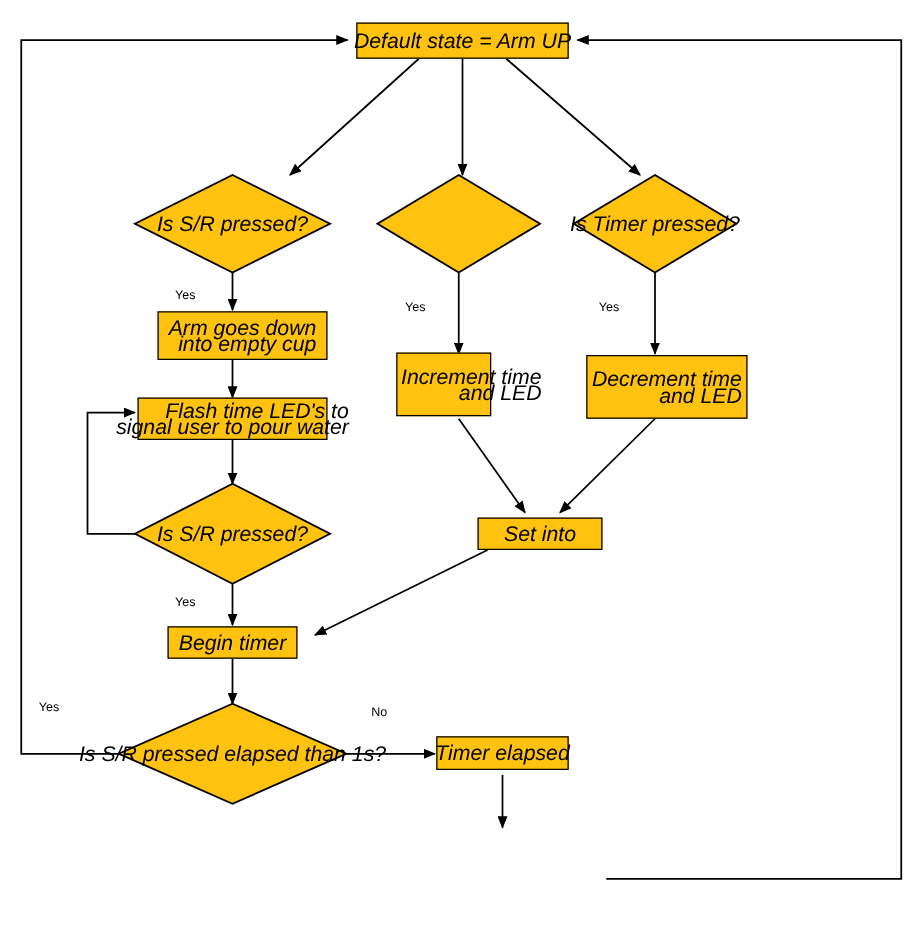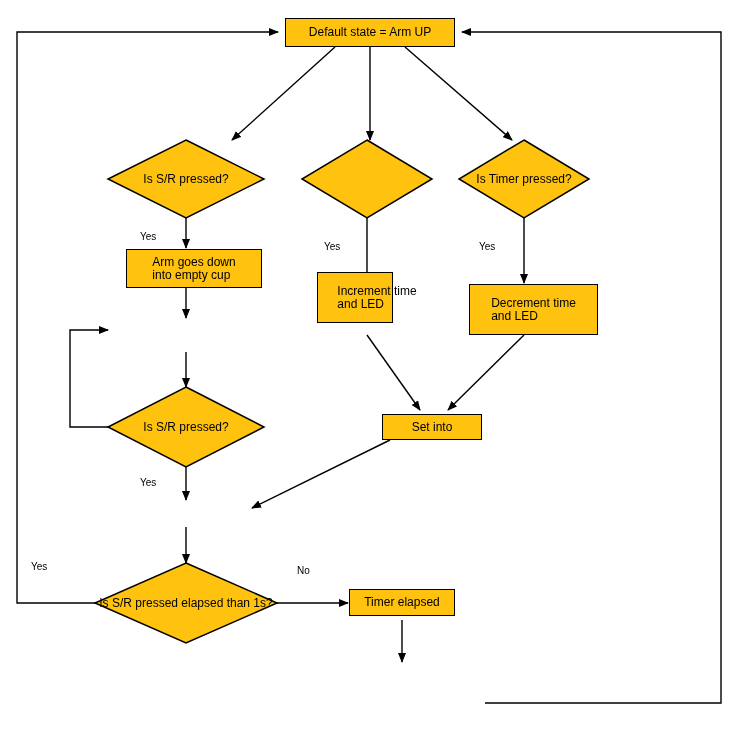--- a/index.html
+++ b/index.html
@@ -1,22 +1,22 @@
 <!DOCTYPE html>
 <html><head>
 <meta charset="utf-8">
 <style>
   html,body{margin:0;padding:0;background:#ffffff;}
   body{width:738px;height:756px;position:relative;overflow:hidden;
        font-family:"Liberation Sans","DejaVu Sans",sans-serif;}
   #canvas{position:absolute;left:0;top:0;width:738px;height:756px;}
   svg{position:absolute;left:0;top:0;width:738px;height:756px;}
   .node{position:absolute;display:flex;align-items:center;justify-content:center;
-        text-align:left;color:#000;font-size:12px;line-height:13px;
-        white-space:pre;}
+        text-align:right;color:#000;font-size:17px;line-height:13px;
+        white-space:pre;font-style:italic;}
   .box{background:#FFC20E;border:1.5px solid #000;box-sizing:border-box;}
   .diamond-label{background:transparent;border:none;z-index:3;pointer-events:none;}
   .edge-label{position:absolute;font-size:10px;color:#000;white-space:pre;}
 </style>
 </head>
 <body>
 
 <div id="canvas">
 
   <svg viewBox="0 0 738 756">
@@ -66,29 +66,32 @@
       <polygon points="186,387 264,427 186,467 108,427"></polygon>
       <polygon points="186,563 277,603 186,643 95,603"></polygon>
     </g>
   </svg>
 
   <div class="node box" style="left:285px;top:18px;width:170px;height:29px;">Default state = Arm UP</div>
 
   <div class="node box" style="left:126px;top:249px;width:136px;height:39px;">Arm goes down
 into empty cup</div>
 
-  <div class="node box" style="left:317px;top:272px;width:76px;height:51px;padding-left:44px;">Increment time
+  <div class="node box" style="left:317px;top:282px;width:76px;height:51px;padding-left:44px;">Increment time
 and LED</div>
 
   <div class="node box" style="left:469px;top:284px;width:129px;height:51px;">Decrement time
 and LED</div>
 
+  <div class="node box" style="left:110px;top:318px;width:152px;height:34px;">Flash time LED's to
+signal user to pour water</div>
 
   <div class="node box" style="left:382px;top:414px;width:100px;height:26px;">Set into</div>
 
+  <div class="node box" style="left:134px;top:501px;width:104px;height:26px;">Begin timer</div>
 
   <div class="node box" style="left:349px;top:589px;width:106px;height:27px;">Timer elapsed</div>
 
 
   <div class="node diamond-label" style="left:108px;top:168px;width:156px;height:22px;">Is S/R pressed?</div>
 
 
   <div class="node diamond-label" style="left:459px;top:168px;width:130px;height:22px;">Is Timer pressed?</div>
 
   <div class="node diamond-label" style="left:108px;top:416px;width:156px;height:22px;">Is S/R pressed?</div>

